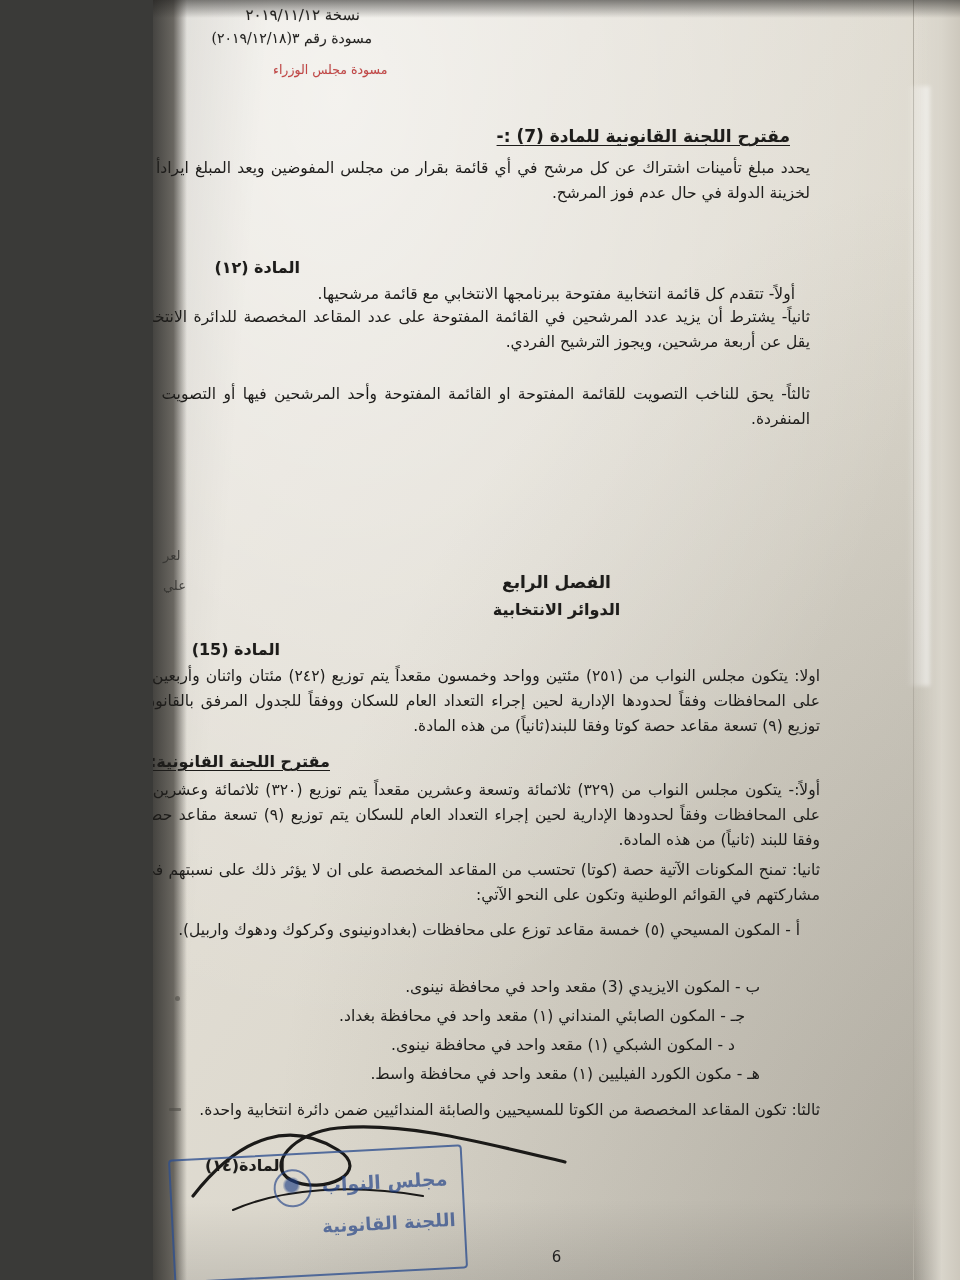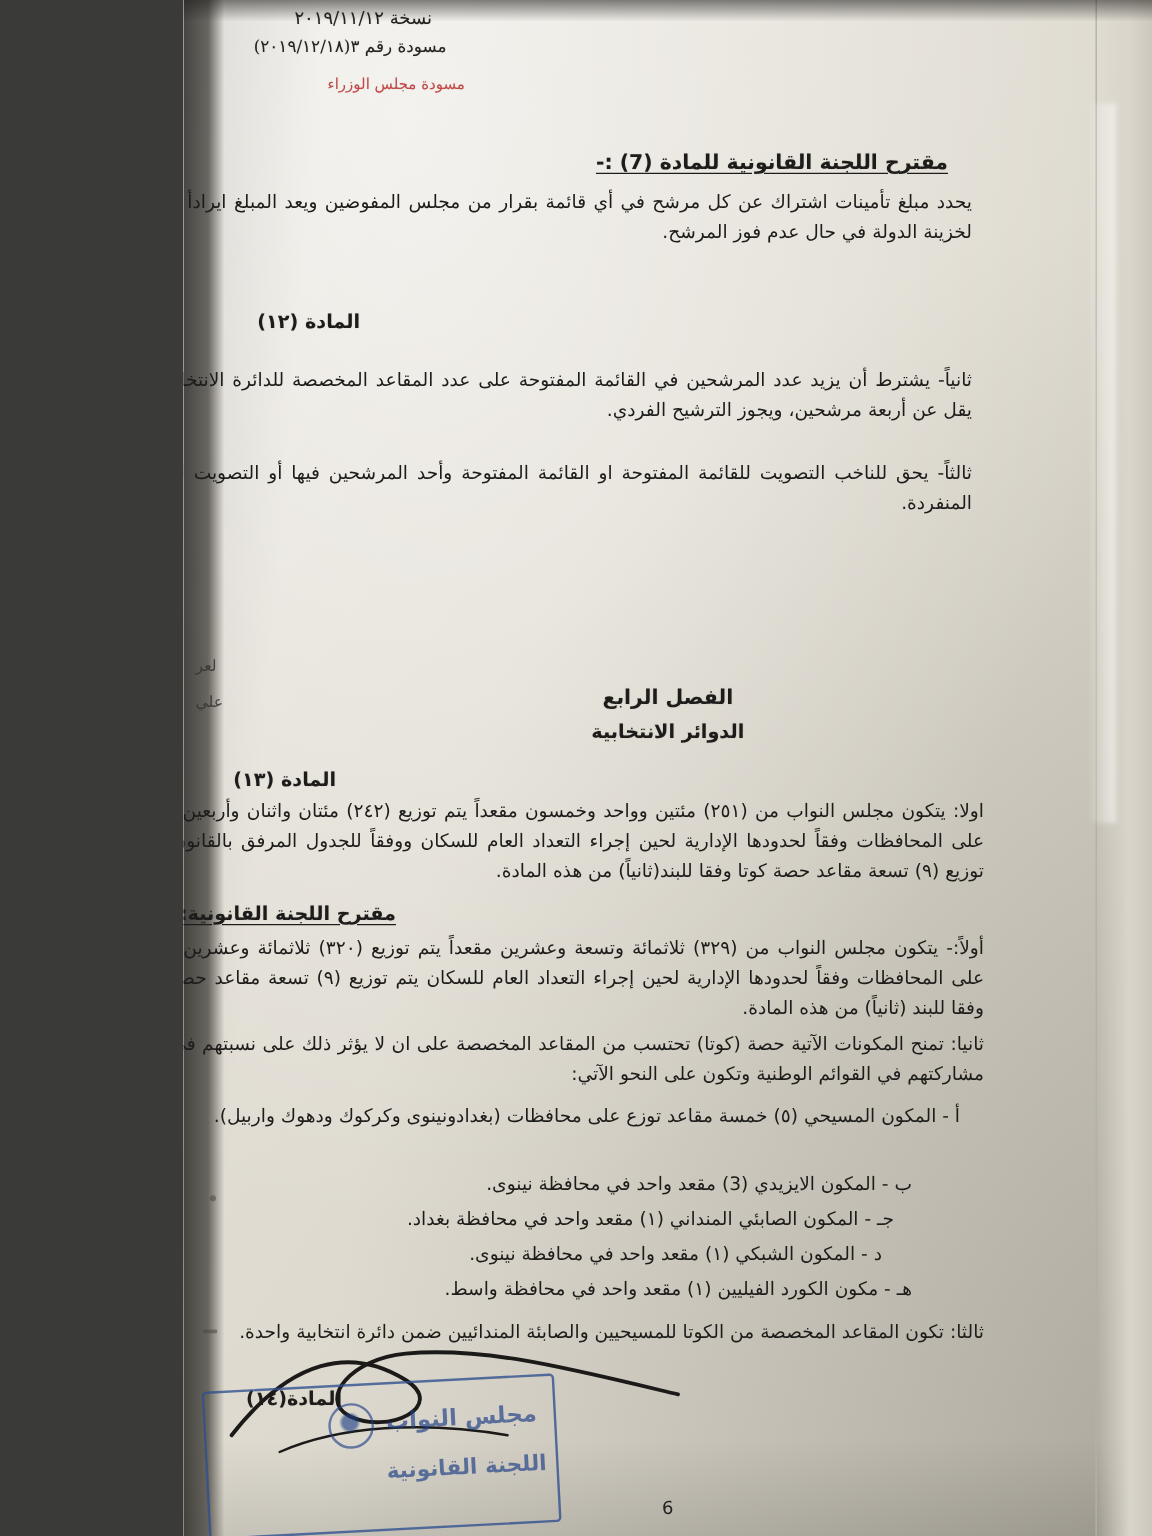--- a/index.html
+++ b/index.html
@@ -184,27 +184,28 @@
 
     <div class="ln hand" style="right:600px; top:6px; font-size:15px; letter-spacing:.5px;">نسخة ٢٠١٩/١١/١٢</div>
     <div class="ln hand" style="right:588px; top:30px; font-size:14px;">مسودة رقم ٣(٢٠١٩/١٢/١٨)</div>
 
     <div class="ln faint" style="left:120px; top:62px; font-size:12.5px;">مسودة مجلس الوزراء</div>
 
     <div class="ln bold ul" style="right:170px; top:126px; font-size:17px;">مقترح اللجنة القانونية للمادة (7) :-</div>
     <div class="blk body" style="right:150px; top:156px; width:690px;">يحدد مبلغ تأمينات اشتراك عن كل مرشح في أي قائمة بقرار من مجلس المفوضين ويعد المبلغ ايرادأ نهائياً لخزينة الدولة في حال عدم فوز المرشح.</div>
 
     <div class="ln bold" style="right:660px; top:258px; font-size:16px;">المادة (١٢)</div>
+    <div class="blk body" style="right:165px; top:282px; width:690px;">أولاً- تتقدم كل قائمة انتخابية مفتوحة ببرنامجها الانتخابي مع قائمة مرشحيها.</div>
     <div class="blk body" style="right:150px; top:305px; width:700px;">ثانياً- يشترط أن يزيد عدد المرشحين في القائمة المفتوحة على عدد المقاعد المخصصة للدائرة الانتخابية ولا يقل عن أربعة مرشحين، ويجوز الترشيح الفردي.</div>
     <div class="blk body" style="right:150px; top:382px; width:700px;">ثالثاً- يحق للناخب التصويت للقائمة المفتوحة او القائمة المفتوحة وأحد المرشحين فيها أو التصويت للقائمة المنفردة.</div>
 
     <div class="ln bold center" style="right:0; left:0; top:572px; font-size:17px; text-align:center;">الفصل الرابع</div>
     <div class="ln bold center" style="right:0; left:0; top:600px; font-size:16px; text-align:center;">الدوائر الانتخابية</div>
 
-    <div class="ln bold" style="right:680px; top:640px; font-size:16px;">المادة (١٣)</div>
+    <div class="ln bold" style="right:680px; top:640px; font-size:16px;">المادة (15)</div>
     <div class="blk body" style="right:140px; top:664px; width:710px;">اولا: يتكون مجلس النواب من (٢٥١) مئتين وواحد وخمسون مقعداً يتم توزيع (٢٤٢) مئتان واثنان وأربعين مقعداً على المحافظات وفقاً لحدودها الإدارية لحين إجراء التعداد العام للسكان ووفقاً للجدول المرفق بالقانون ويتم توزيع (٩) تسعة مقاعد حصة كوتا وفقا للبند(ثانياً) من هذه المادة.</div>
 
     <div class="ln bold ul" style="right:630px; top:752px; font-size:16px;">مقترح اللجنة القانونية:-</div>
     <div class="blk body" style="right:140px; top:778px; width:710px;">أولاً:- يتكون مجلس النواب من (٣٢٩) ثلاثمائة وتسعة وعشرين مقعداً يتم توزيع (٣٢٠) ثلاثمائة وعشرين مقعداً على المحافظات وفقاً لحدودها الإدارية لحين إجراء التعداد العام للسكان يتم توزيع (٩) تسعة مقاعد حصة كوتا وفقا للبند (ثانياً) من هذه المادة.</div>
     <div class="blk body" style="right:140px; top:858px; width:710px;">ثانيا: تمنح المكونات الآتية حصة (كوتا) تحتسب من المقاعد المخصصة على ان لا يؤثر ذلك على نسبتهم في حالة مشاركتهم في القوائم الوطنية وتكون على النحو الآتي:</div>
 
     <div class="blk body" style="right:160px; top:918px; width:690px;">أ - المكون المسيحي (٥) خمسة مقاعد توزع على محافظات (بغدادونينوى وكركوك ودهوك واربيل).</div>
     <div class="blk body" style="right:200px; top:975px; width:650px;">ب - المكون الايزيدي (3) مقعد واحد في محافظة نينوى.</div>
     <div class="blk body" style="right:215px; top:1004px; width:635px;">جـ - المكون الصابئي المنداني (١) مقعد واحد في محافظة بغداد.</div>
     <div class="blk body" style="right:225px; top:1033px; width:625px;">د - المكون الشبكي (١) مقعد واحد في محافظة نينوى.</div>

